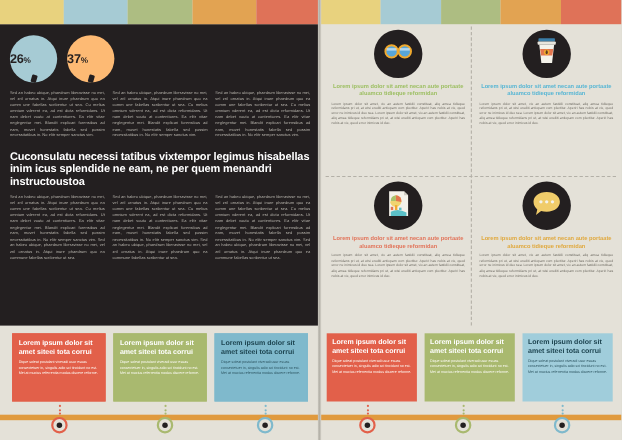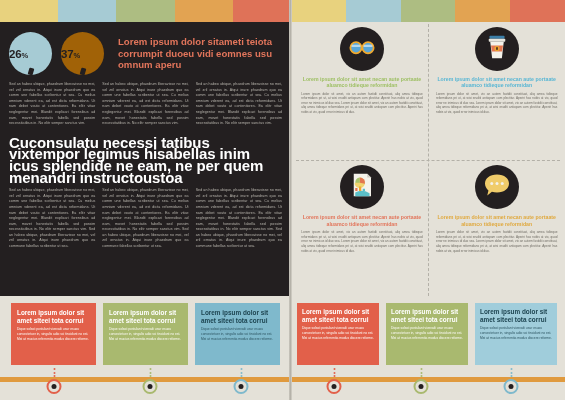--- a/index.html
+++ b/index.html
@@ -32,21 +32,21 @@
     bottom:0;left:50%;transform:translateX(-50%) rotate(16deg);border-radius:1px;}
   .donut span{font-size:11.5px;font-weight:bold;color:#231f20;letter-spacing:-.2px;}
   .donut span em{font-style:normal;font-size:7.5px;}
   .stat-head{color:#e2755b;font-size:9.6px;line-height:11.4px;font-weight:bold;
     margin-left:5px;}
 
   .col-text{color:#b9b6ae;font-size:3.6px;line-height:5.6px;text-align:justify;
     letter-spacing:.05px;}
   .col-text p{margin:0 0 4px 0;}
 
-  .hl2{color:#ffffff;font-size:15px;line-height:11.6px;font-weight:bold;
+  .hl2{color:#ffffff;font-size:10px;line-height:11.6px;font-weight:bold;
     letter-spacing:-.1px;margin:6px 0 5px 0;}
   .cols2{display:flex;gap:7px;}
   .cols2 > div{flex:1;}
 
   
   .quads{position:absolute;left:296px;top:24px;width:264px;height:272px;}
   .vdash{position:absolute;left:50%;top:0;bottom:0;width:0;
     border-left:1px dashed #b3b0a7;}
   .hdash{position:absolute;left:0;right:0;top:50%;height:0;
     border-top:1px dashed #b3b0a7;}
@@ -105,25 +105,24 @@
     <span style="background: rgb(223, 114, 88);"></span>
   </div>
 
 <div class="dark-panel">
 
   <div class="stats-row" id="stats-row">
       <div class="donut" style="background: rgb(166, 203, 212);">
         <span>26<em>%</em></span>
         <i class="notch"></i>
       </div>
-      <div class="donut" style="background: #a16207;">
+      <div class="donut" style="background: #fdba74;">
         <span>37<em>%</em></span>
         <i class="notch"></i>
       </div>
-      <div class="stat-head">Lorem ipsum dolor sitameti teiota corrumpit duoeu vidi eomnes usu omnum aperu</div>
     </div>
 
   <div style="display:flex;gap:7px;margin-top:2px;">
     <div class="col-text">
       <p>Sed an habeo ubique, phaedrum liberavisse no mei, vel zril ornatus in. Atqui inure phaedrum quo ea comm une fabellas scribentur ut sea. Cu melius omnium vderent ea, ad est dicta reformidans. Ut nam debet vouto at contentiores. Ea elitr vitae neglegentur mei. Blandit explicari forensibus ad eam, movet honestatis fabella sed possim necessitatibus in. No elitr semper sanctus vim.</p>
     </div>
     <div class="col-text">
       <p>Sed an habeo ubique, phaedrum liberavisse no mei, vel zril ornatus in. Atqui inure phaedrum quo ea comm une fabellas scribentur ut sea. Cu melius omnium vderent ea, ad est dicta reformidans. Ut nam debet vouto at contentiores. Ea elitr vitae neglegentur mei. Blandit explicari forensibus ad eam, movet honestatis fabella sed possim necessitatibus in. No elitr semper sanctus vim.</p>
     </div>
     <div class="col-text">

